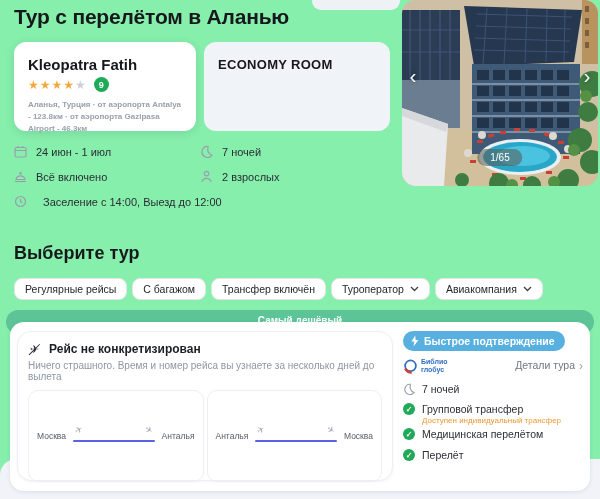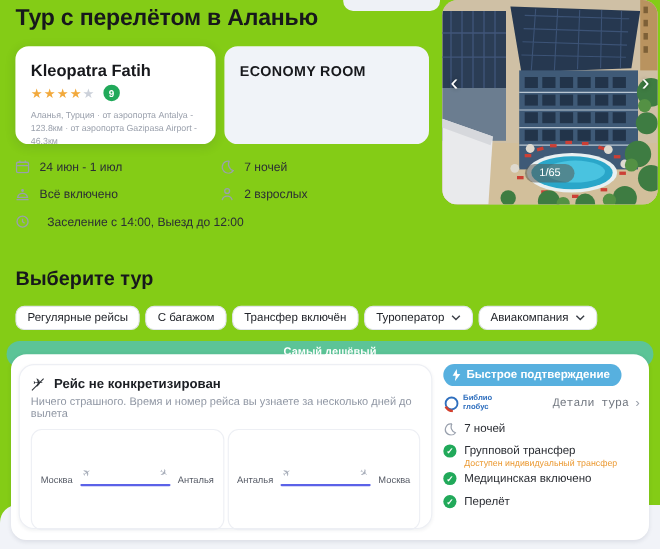--- a/index.html
+++ b/index.html
@@ -1,18 +1,18 @@
 <!DOCTYPE html>
 <html><head>
 <meta charset="utf-8">
 <style>
   * { margin:0; padding:0; box-sizing:border-box; }
   html,body { width:600px; height:499px; }
   body { font-family:"Liberation Sans", sans-serif; background:#fff; }
-  #app { position:relative; width:600px; height:499px; background:#84cc16; overflow:hidden; }
+  #app { position:relative; width:600px; height:499px; background:#86efac; overflow:hidden; }
 
   
   .cutoff-btn { position:absolute; left:312px; top:-10px; width:88px; height:20px;
     background:#eef1f6; border-radius:9px; }
 
   .page-title { position:absolute; left:14px; top:5px; font-size:21px; font-weight:800;
     color:#17181c; letter-spacing:-0.2px; }
 
   
   .carousel { position:absolute; left:402px; top:0; width:196px; height:186px;
@@ -30,21 +30,21 @@
     background:#fff; border-radius:12px; box-shadow:0 2px 10px rgba(25,35,65,.12);
     padding:14px 14px 0; z-index:2; }
   .hotel-name { font-size:15px; font-weight:800; color:#17181c; }
   .stars-row { margin-top:4px; display:flex; align-items:center; gap:1px; }
   .star { font-size:12px; line-height:12px; color:#f2a93c; }
   .star::before { content:"★"; }
   .star.empty { color:#ccd1da; }
   .rating-badge { margin-left:7px; width:15px; height:15px; background:#21a95a; color:#fff;
     border-radius:50%; font-size:9px; font-weight:700; display:flex; align-items:center;
     justify-content:center; }
-  .hotel-loc { margin-top:7px; font-size:8px; line-height:1.5; color:#9aa0ac; }
+  .hotel-loc { margin-top:7px; font-size:8px; line-height:1.5; color:#9aa0ac;font-weight:bold; }
 
   .room-card { position:absolute; left:204px; top:42px; width:186px; height:89px;
     background:#f0f3f8; border-radius:12px; padding:15px 14px 0; }
   .room-name { font-size:13px; font-weight:800; color:#17181c; letter-spacing:.3px; }
 
   
   .detail-row { position:absolute; display:flex; align-items:center; gap:9px;
     font-size:11px; color:#2b2e34; }
   .detail-row svg { flex:0 0 auto; display:block; }
   .d1 { left:14px; top:145px; } .d2 { left:200px; top:145px; }
@@ -93,21 +93,21 @@
   .seg-plane.takeoff { left:2px; transform:rotate(-35deg); }
   .seg-plane.landing { right:2px; transform:rotate(35deg); }
 
   .right-col { position:absolute; left:393px; top:9px; width:180px; }
   .fast-badge { display:inline-flex; align-items:center; gap:5px; background:#57b0df;
     color:#fff; font-size:10.5px; font-weight:700; border-radius:11px; padding:4px 10px 4px 7px; }
   .op-row { margin-top:7px; display:flex; align-items:center; justify-content:space-between; }
   .op-logo { display:flex; align-items:center; gap:3px; cursor:default; }
   .logo-text { font-size:7px; line-height:1.15; color:#2f6fbe; font-weight:700; }
   .details-link { font-size:10.5px; color:#70767f; cursor:pointer; display:flex;
-    align-items:center; gap:4px;font-family:Liberation Mono, monospace; }
+    align-items:flex-start; gap:4px; }
   .details-link .chev { font-size:12px; color:#9aa0ab; }
   .night-row { margin-top:9px; display:flex; align-items:center; gap:7px; font-size:10.5px;
     color:#2b2e34; }
   .feat-row { display:flex; align-items:center; gap:7px; font-size:10.5px; color:#2b2e34; }
   .feat-row.f1 { margin-top:8px; } .feat-row.f2 { margin-top:3px; } .feat-row.f3 { margin-top:9px; }
   .check { width:12px; height:12px; border-radius:50%; background:#21a95a; color:#fff;
     font-size:8px; font-weight:700; display:flex; align-items:center; justify-content:center; }
   .check::after { content:"✓"; }
   .feat-sub { margin:1px 0 0 19px; font-size:8px; color:#eb9a33; }
   .price-row { margin-top:8px; display:flex; align-items:center; justify-content:space-between; }
@@ -371,21 +371,21 @@
       </div>
 
       <div class="feat-row f1">
         <span class="check"></span>
         <span>Групповой трансфер</span>
       </div>
       <div class="feat-sub">Доступен индивидуальный трансфер</div>
 
       <div class="feat-row f2">
         <span class="check"></span>
-        <span>Медицинская включено</span>
+        <span>Медицинская перелётом</span>
       </div>
 
       <div class="feat-row f3">
         <span class="check"></span>
         <span>Перелёт</span>
       </div>
 
     </div>
 
   </div>

